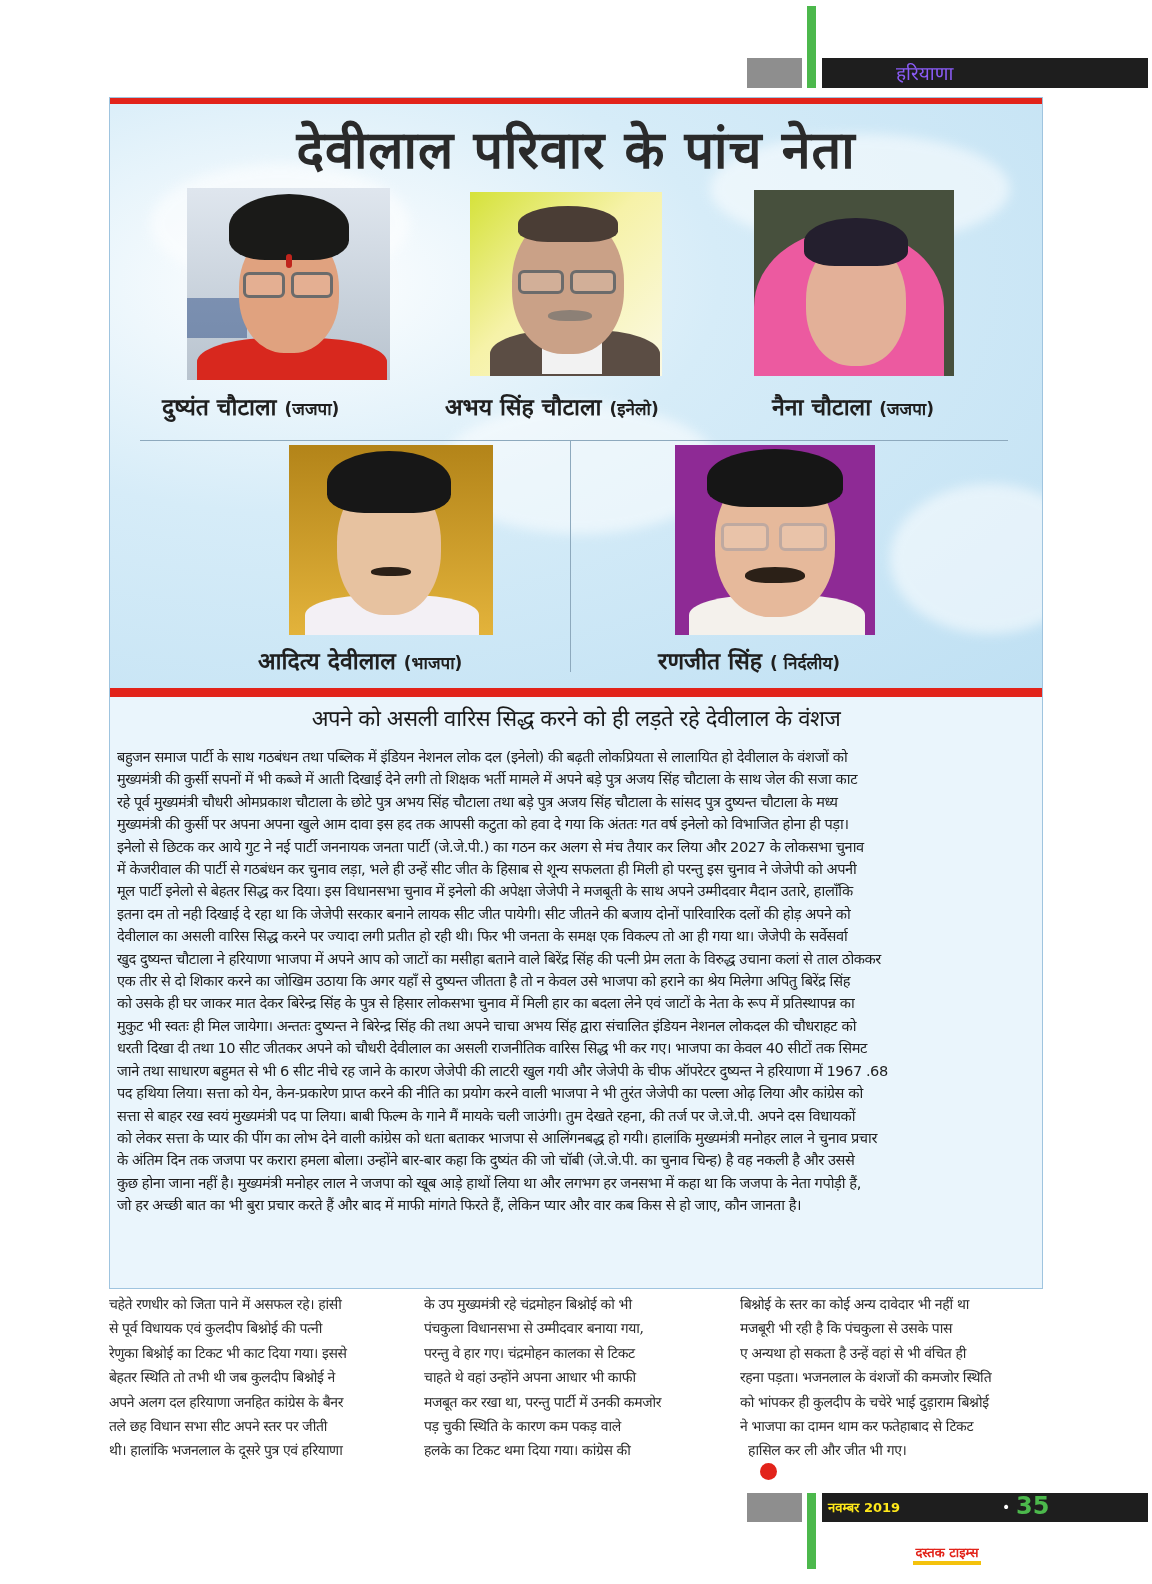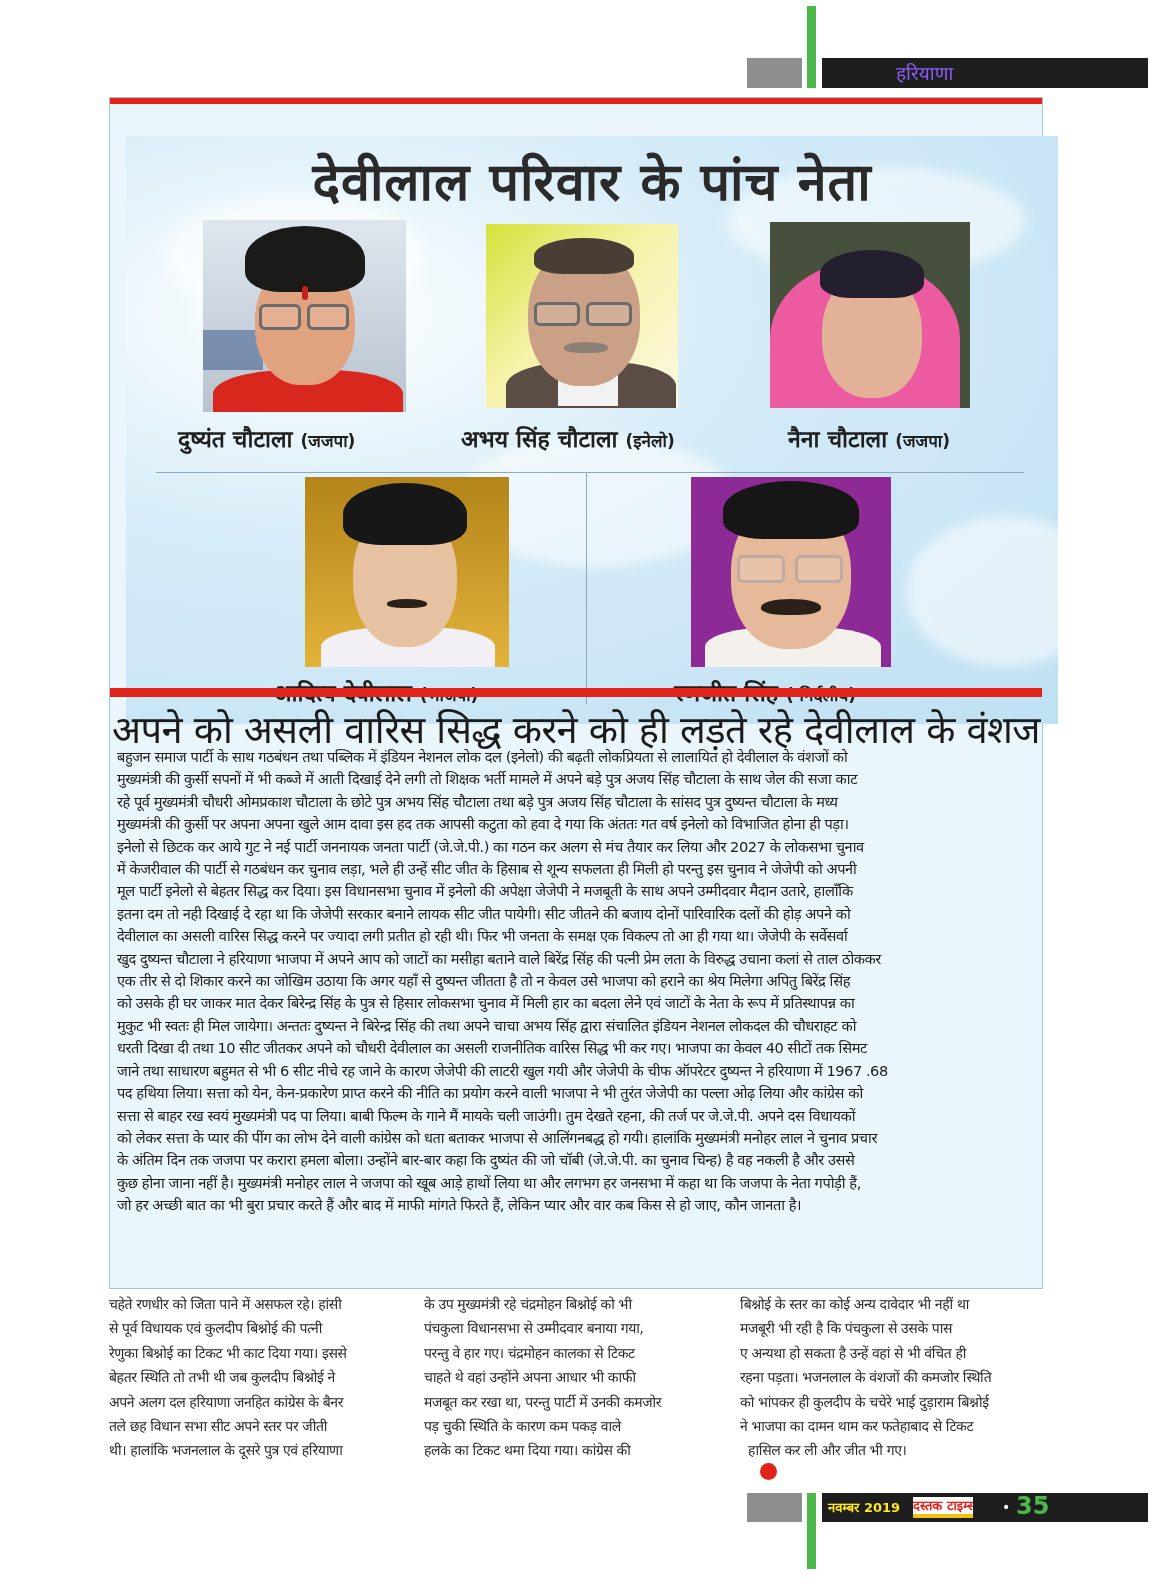--- a/index.html
+++ b/index.html
@@ -8,58 +8,58 @@
 
   
   .hdr-green-bar { position: absolute; left: 807px; top: 6px; width: 9px; height: 82px; background: #4cb84c; }
   .hdr-grey { position: absolute; left: 747px; top: 58px; width: 55px; height: 30px; background: #8e8e8e; }
   .hdr-black { position: absolute; left: 822px; top: 58px; width: 326px; height: 30px; background: #1e1e1e; }
   .hdr-section { position: absolute; left: 896px; top: 58px; height: 30px; line-height: 30px; font-size: 19px; color: #8b5cf6; font-family: "DejaVu Sans", sans-serif; }
 
   
   .feature { position: absolute; left: 109px; top: 97px; width: 934px; height: 1192px; border: 1px solid #9fc4df; background: #eaf5fc; }
   .feature-topline { position: absolute; left: 0; top: 0; width: 100%; height: 6px; background: #e2231a; }
-  .collage { position: absolute; left: 16px; top: 6px; width: 100%; height: 588px;
-    background: radial-gradient(ellipse at 20% 30%, #ffffff 0%, #d6ecf8 40%, #bfe0f3 100%); overflow: hidden; margin-top: 32px; }
+  .collage { position: absolute; left: 0; top: 6px; width: 100%; height: 588px;
+    background: radial-gradient(ellipse at 20% 30%, #ffffff 0%, #d6ecf8 40%, #bfe0f3 100%); overflow: hidden; }
   .cloud { position: absolute; background: #ffffff; border-radius: 50%; opacity: .55; filter: blur(6px); }
   .collage-title { position: absolute; left: 0; width: 100%; top: 8px; text-align: center; font-size: 52px; font-weight: bold; color: #2a2a2a; letter-spacing: 1px; font-family: "DejaVu Sans", sans-serif; }
 
   .photo { position: absolute; overflow: hidden; }
   .photo .head { position: absolute; border-radius: 48% 48% 45% 45%; }
   .photo .hair { position: absolute; border-radius: 50% 50% 30% 30%; }
   .photo .body { position: absolute; border-radius: 40% 40% 0 0; }
   .photo .glasses { position: absolute; border: 3px solid #6b6b6b; border-radius: 6px; background: rgba(255,255,255,.15); }
   .photo .mustache { position: absolute; background: #2b2017; border-radius: 50% 50% 40% 40%; }
 
   .caption { position: absolute; font-size: 23px; font-weight: bold; color: #1f1f1f; white-space: nowrap; font-family: "DejaVu Sans", sans-serif; }
   .caption .party { font-size: 17px; font-weight: bold; }
 
   .divider-h { position: absolute; left: 30px; top: 336px; width: 868px; height: 1px; background: #8da9bd; }
   .divider-v { position: absolute; left: 460px; top: 336px; width: 1px; height: 232px; background: #8da9bd; }
 
   .collage-bottomline { position: absolute; left: 0; top: 590px; width: 100%; height: 9px; background: #e2231a; }
 
-  .headline { position: absolute; left: 0; width: 100%; top: 604px; text-align: center; font-size: 38px; color: #1a1a1a; font-family: "DejaVu Sans", sans-serif; white-space: nowrap; letter-spacing: -0.5px; }
+  .headline { position: absolute; left: 0; width: 100%; top: 604px; text-align: center; font-size: 22px; color: #1a1a1a; font-family: "DejaVu Sans", sans-serif; white-space: nowrap; letter-spacing: -0.5px; }
   .lead { position: absolute; left: 7px; top: 648px; width: 920px; font-size: 14.6px; line-height: 22.4px; color: #1e1e1e; text-align: justify; font-family: "DejaVu Sans", sans-serif; letter-spacing: -0.45px; }
   .lead span { display: block; white-space: nowrap; overflow: hidden; }
 
   
   .col { position: absolute; top: 1292px; width: 300px; font-size: 14px; line-height: 24.4px; color: #2a2a2a; font-family: "DejaVu Serif", serif; letter-spacing: -0.4px; }
   .col span { display: block; white-space: nowrap; overflow: hidden; }
   .col1 { left: 109px; }
   .col2 { left: 424px; }
   .col3 { left: 740px; }
   .end-dot { display: inline-block; width: 17px; height: 17px; border-radius: 50%; background: #e2231a; vertical-align: middle; margin-left: 12px; }
 
   
   .ftr-grey { position: absolute; left: 747px; top: 1493px; width: 55px; height: 29px; background: #8e8e8e; }
   .ftr-green { position: absolute; left: 807px; top: 1493px; width: 9px; height: 76px; background: #4cb84c; }
   .ftr-black { position: absolute; left: 822px; top: 1493px; width: 326px; height: 29px; background: #1e1e1e; }
   .ftr-date { position: absolute; left: 828px; top: 1493px; height: 29px; line-height: 29px; font-size: 13px; font-weight: bold; color: #ffe81a; font-family: "DejaVu Sans", sans-serif; text-align: center; }
-  .ftr-brand { position: absolute; left: 913px; top: 1497px; width: 60px; height: 21px; background: #ffffff; color: #e2231a; font-size: 13px; font-weight: bold; line-height: 17px; text-align: center; border-bottom: 4px solid #f4c20d; font-family: "DejaVu Sans", sans-serif; overflow: hidden; white-space: nowrap; }
+  .ftr-brand { position: absolute; left: 913px; top: 1544px; width: 68px; height: 21px; background: #ffffff; color: #e2231a; font-size: 13px; font-weight: bold; line-height: 17px; text-align: center; border-bottom: 4px solid #f4c20d; font-family: "DejaVu Sans", sans-serif; overflow: hidden; white-space: nowrap; }
   .ftr-bullet { position: absolute; left: 1002px; top: 1493px; height: 29px; line-height: 29px; font-size: 14px; color: #ffffff; }
   .ftr-page { position: absolute; left: 1016px; top: 1490px; height: 32px; line-height: 32px; font-size: 24px; font-weight: bold; color: #4cb84c; font-family: "DejaVu Sans", sans-serif; }
 </style>
 </head>
 <body>
 
 <div class="hdr-green-bar"></div>
 <div class="hdr-grey"></div>
 <div class="hdr-black"></div>
 <div class="hdr-section">हरियाणा</div>

